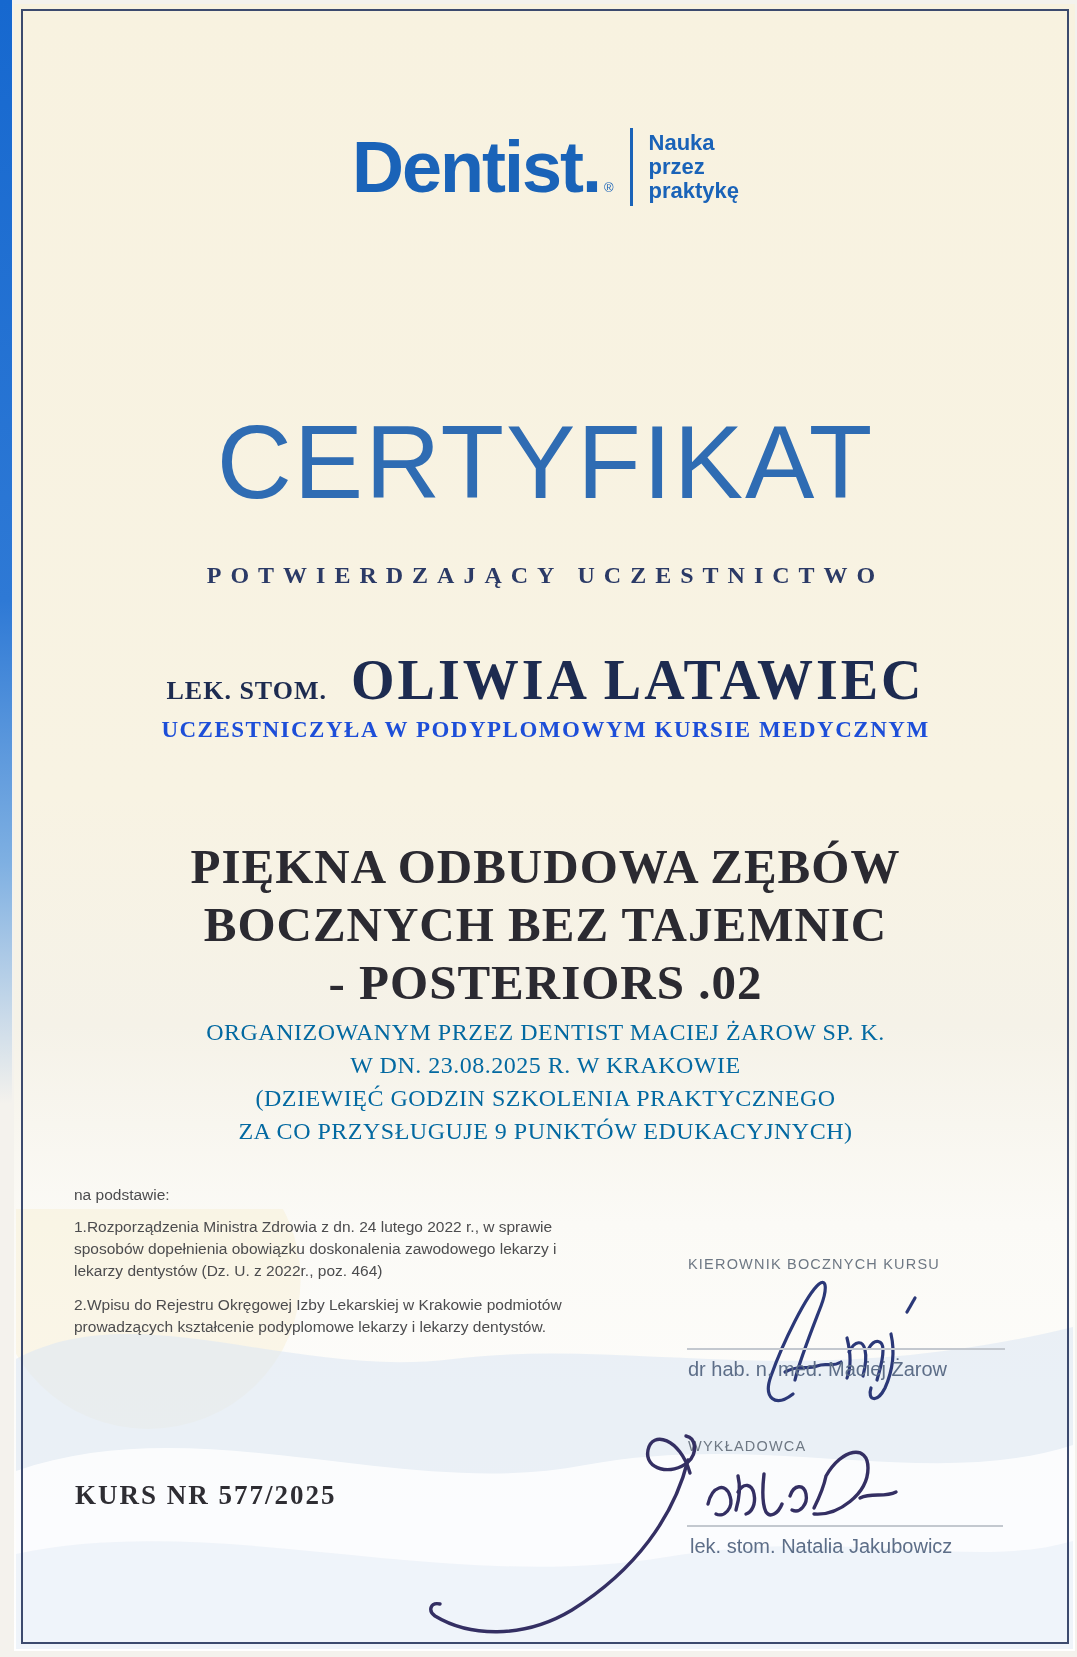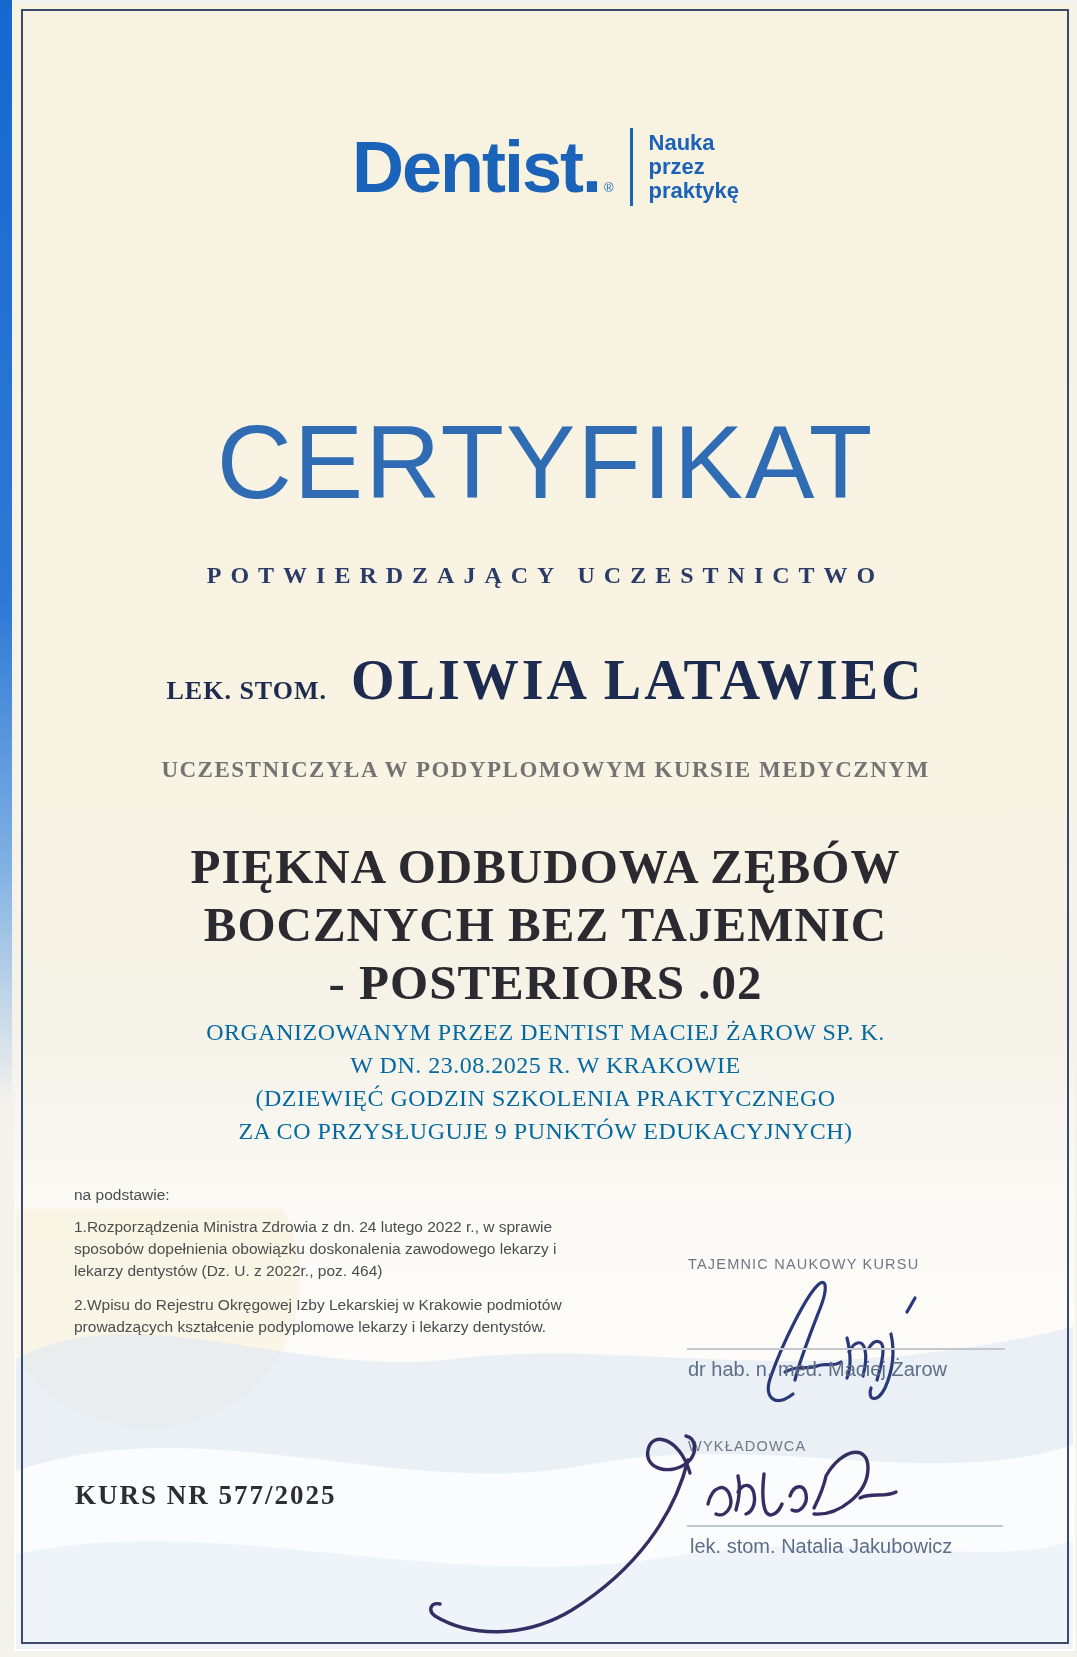--- a/index.html
+++ b/index.html
@@ -54,23 +54,23 @@
     font-size:24px;font-weight:600;letter-spacing:9px;color:#2b3a66;
   }
   .recipient{
     top:648px;display:flex;justify-content:center;align-items:baseline;gap:24px;
     font-family:"Liberation Serif",serif;color:#1d2b50;
   }
   .recipient .prefix{font-size:26px;font-weight:600;letter-spacing:1px;}
   .recipient .name{font-size:56px;font-weight:600;letter-spacing:3px;}
 
   .participation{
-    top:752px;
-    font-family:"Liberation Serif",serif;
-    font-size:23px;font-weight:600;letter-spacing:1.5px;color:#737373;line-height:1.55;
+    top:712px;
+    font-family:"Liberation Serif",serif;
+    font-size:23px;font-weight:600;letter-spacing:1.5px;color:#1d4ed8;line-height:1.55;
   }
   .course-title{
     top:838px;
     font-family:Liberation Serif, serif;
     font-size:49px;font-weight:600;letter-spacing:1px;color:#2b2a31;line-height:1.18;
   }
   .organizer{
     top:1016px;
     font-family:"Liberation Serif",serif;
     font-size:24px;font-weight:500;letter-spacing:0.5px;color:#0369a1;line-height:1.38;
@@ -156,21 +156,21 @@
     <div>(DZIEWIĘĆ GODZIN SZKOLENIA PRAKTYCZNEGO</div>
     <div>ZA CO PRZYSŁUGUJE 9 PUNKTÓW EDUKACYJNYCH)</div>
   </div>
 
   <div class="legal">
     <div class="intro">na podstawie:</div>
     <div class="item">1.Rozporządzenia Ministra Zdrowia z dn. 24 lutego 2022 r., w sprawie sposobów dopełnienia obowiązku doskonalenia zawodowego lekarzy i lekarzy dentystów (Dz. U. z 2022r., poz.  464)</div>
     <div class="item">2.Wpisu do Rejestru Okręgowej Izby Lekarskiej w Krakowie podmiotów prowadzących kształcenie podyplomowe lekarzy i lekarzy dentystów.</div>
   </div>
 
-  <div class="sig-label" style="left:688px;top:1256px;">TAJEMNIC NAUKOWY KURSU</div>
+  <div class="sig-label" style="left:688px;top:1256px;">KIEROWNIK BOCZNYCH KURSU</div>
   <svg class="sig-svg" style="left:755px;top:1276px;" width="180" height="128" viewBox="0 0 180 128">
     <g stroke="#2b3878" stroke-width="3.2" fill="none" stroke-linecap="round">
       <path d="M38,118 C20,132 8,122 16,100 C28,66 52,18 64,8 C72,2 72,14 66,30 C56,56 44,86 40,104"></path>
       <path d="M30,96 C44,88 52,94 62,90 C72,86 76,92 86,86"></path>
       <path d="M92,62 C96,78 96,92 92,102"></path>
       <path d="M94,76 C100,64 108,64 110,74 C112,82 110,92 108,100"></path>
       <path d="M114,72 C120,62 128,64 128,74 C128,86 124,96 122,104"></path>
       <path d="M136,58 C140,76 138,94 130,112 C122,128 112,124 116,112"></path>
       <path d="M152,36 L160,22"></path>
     </g>

